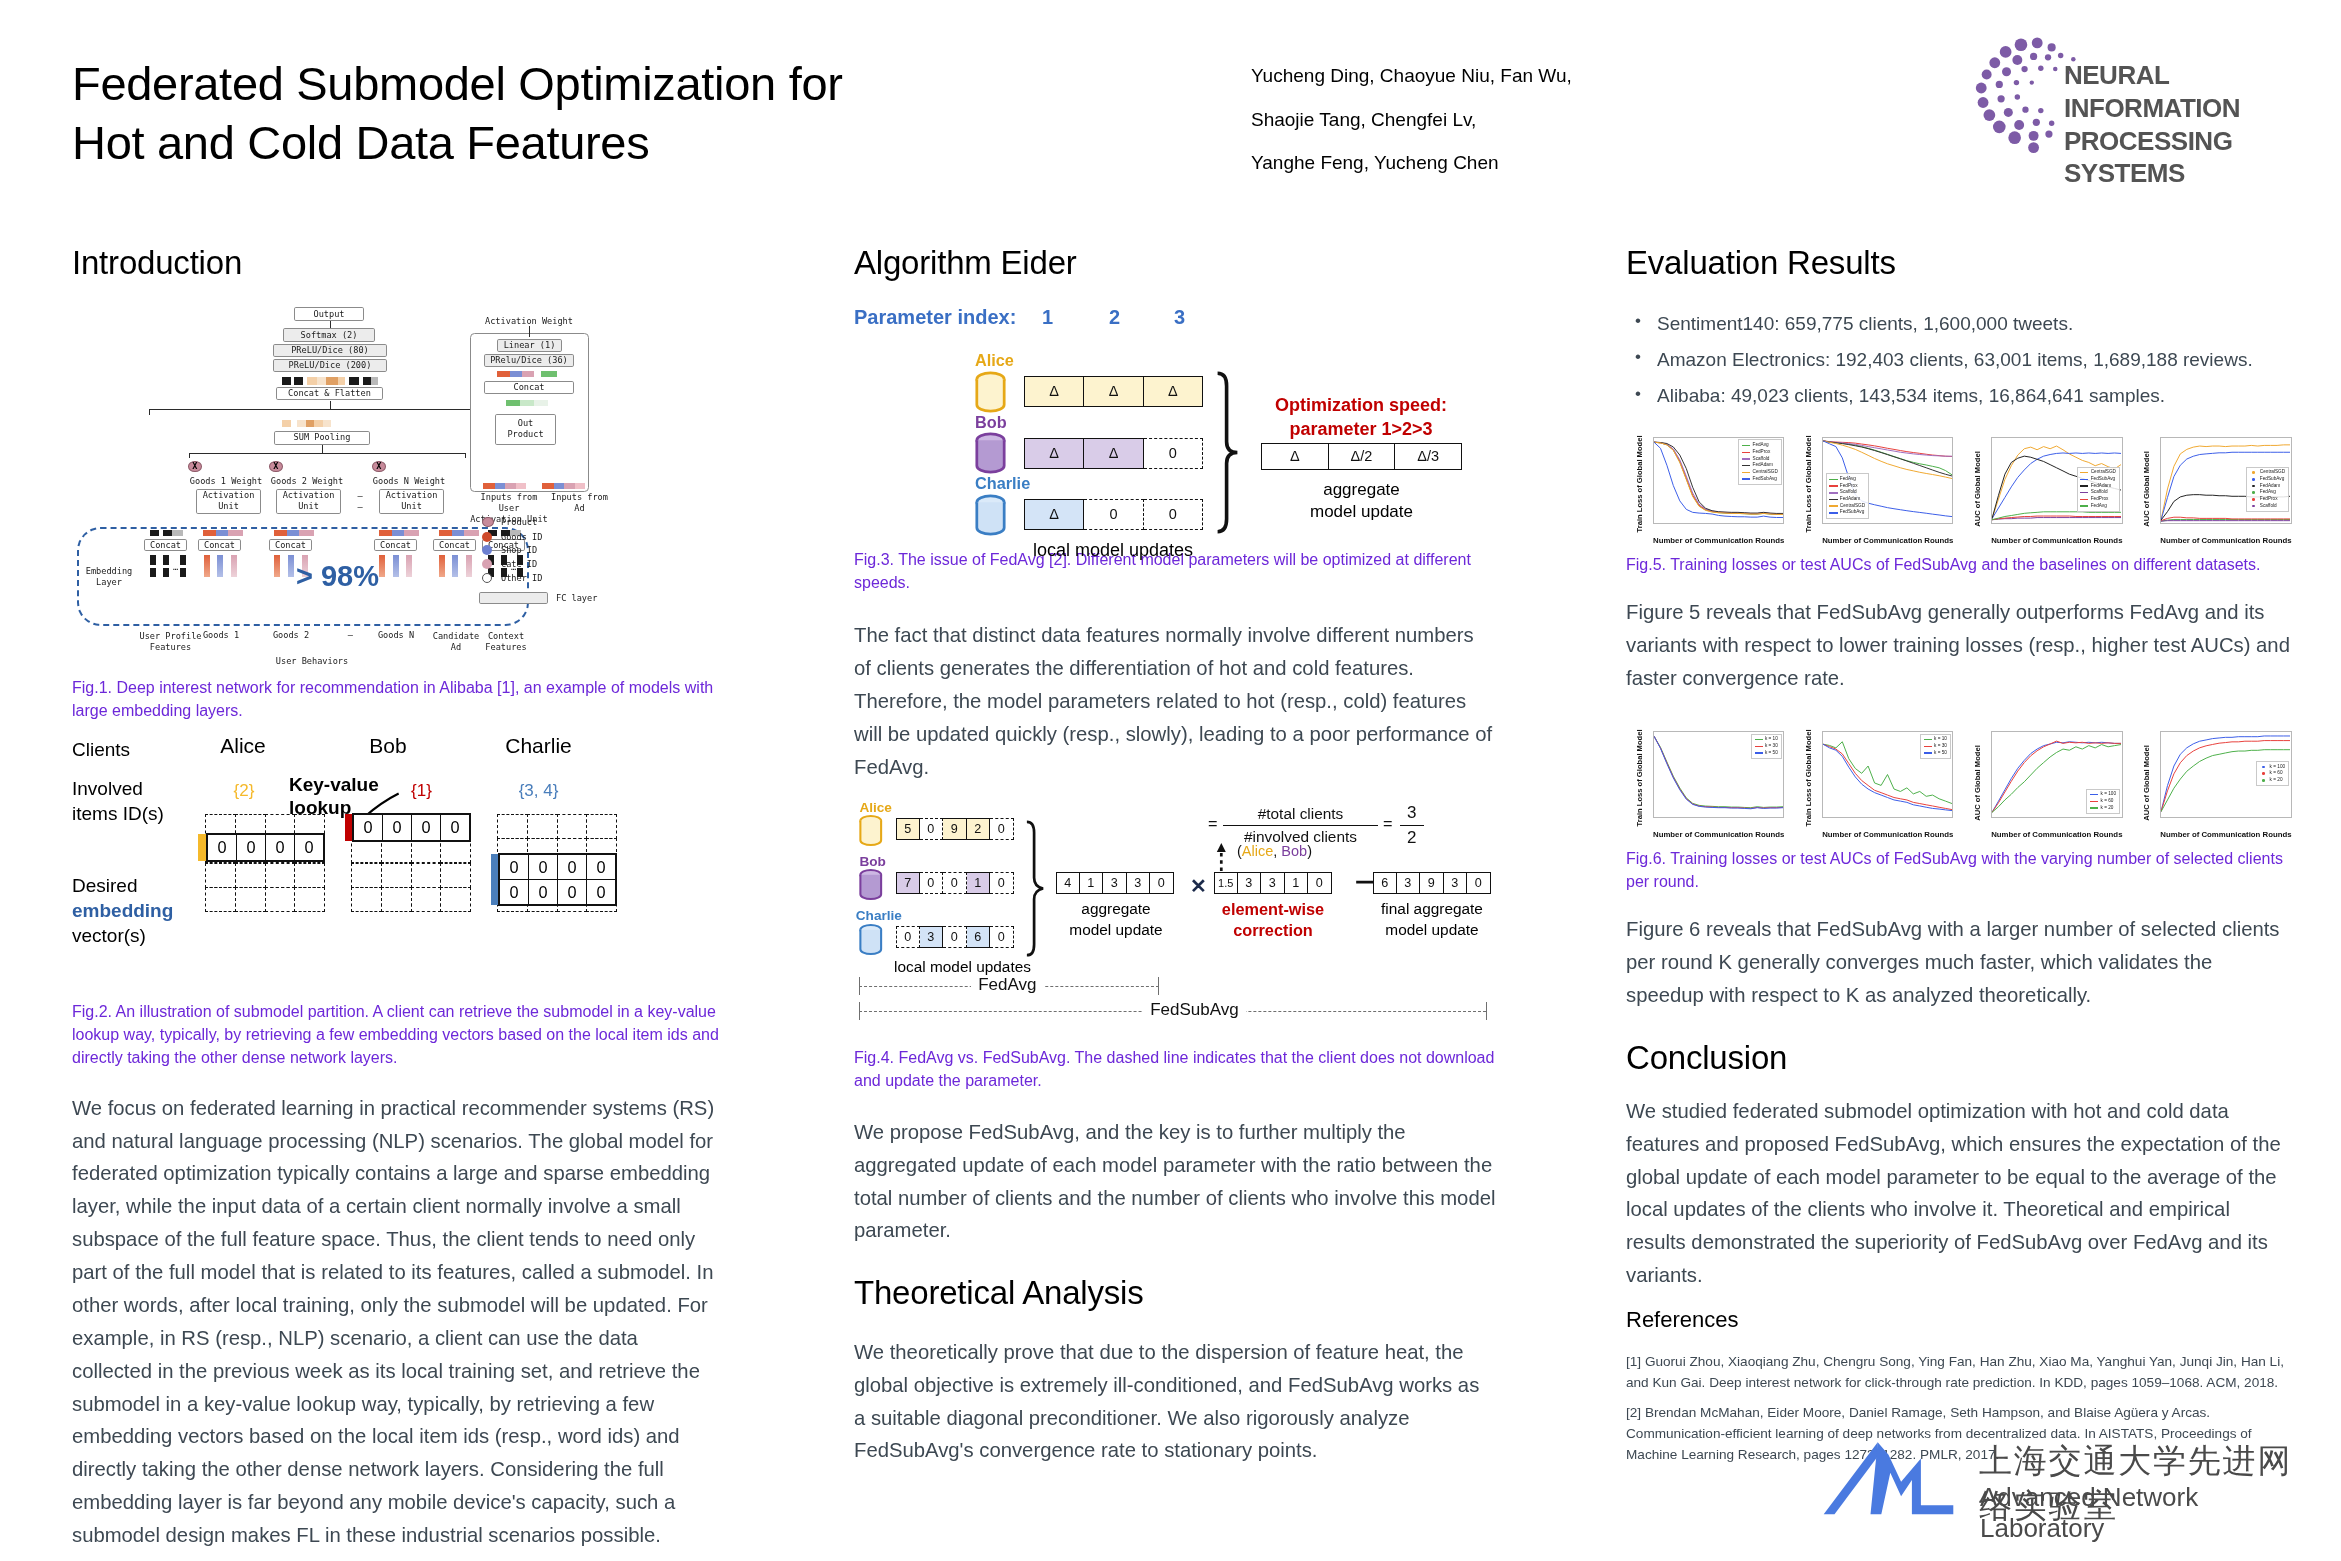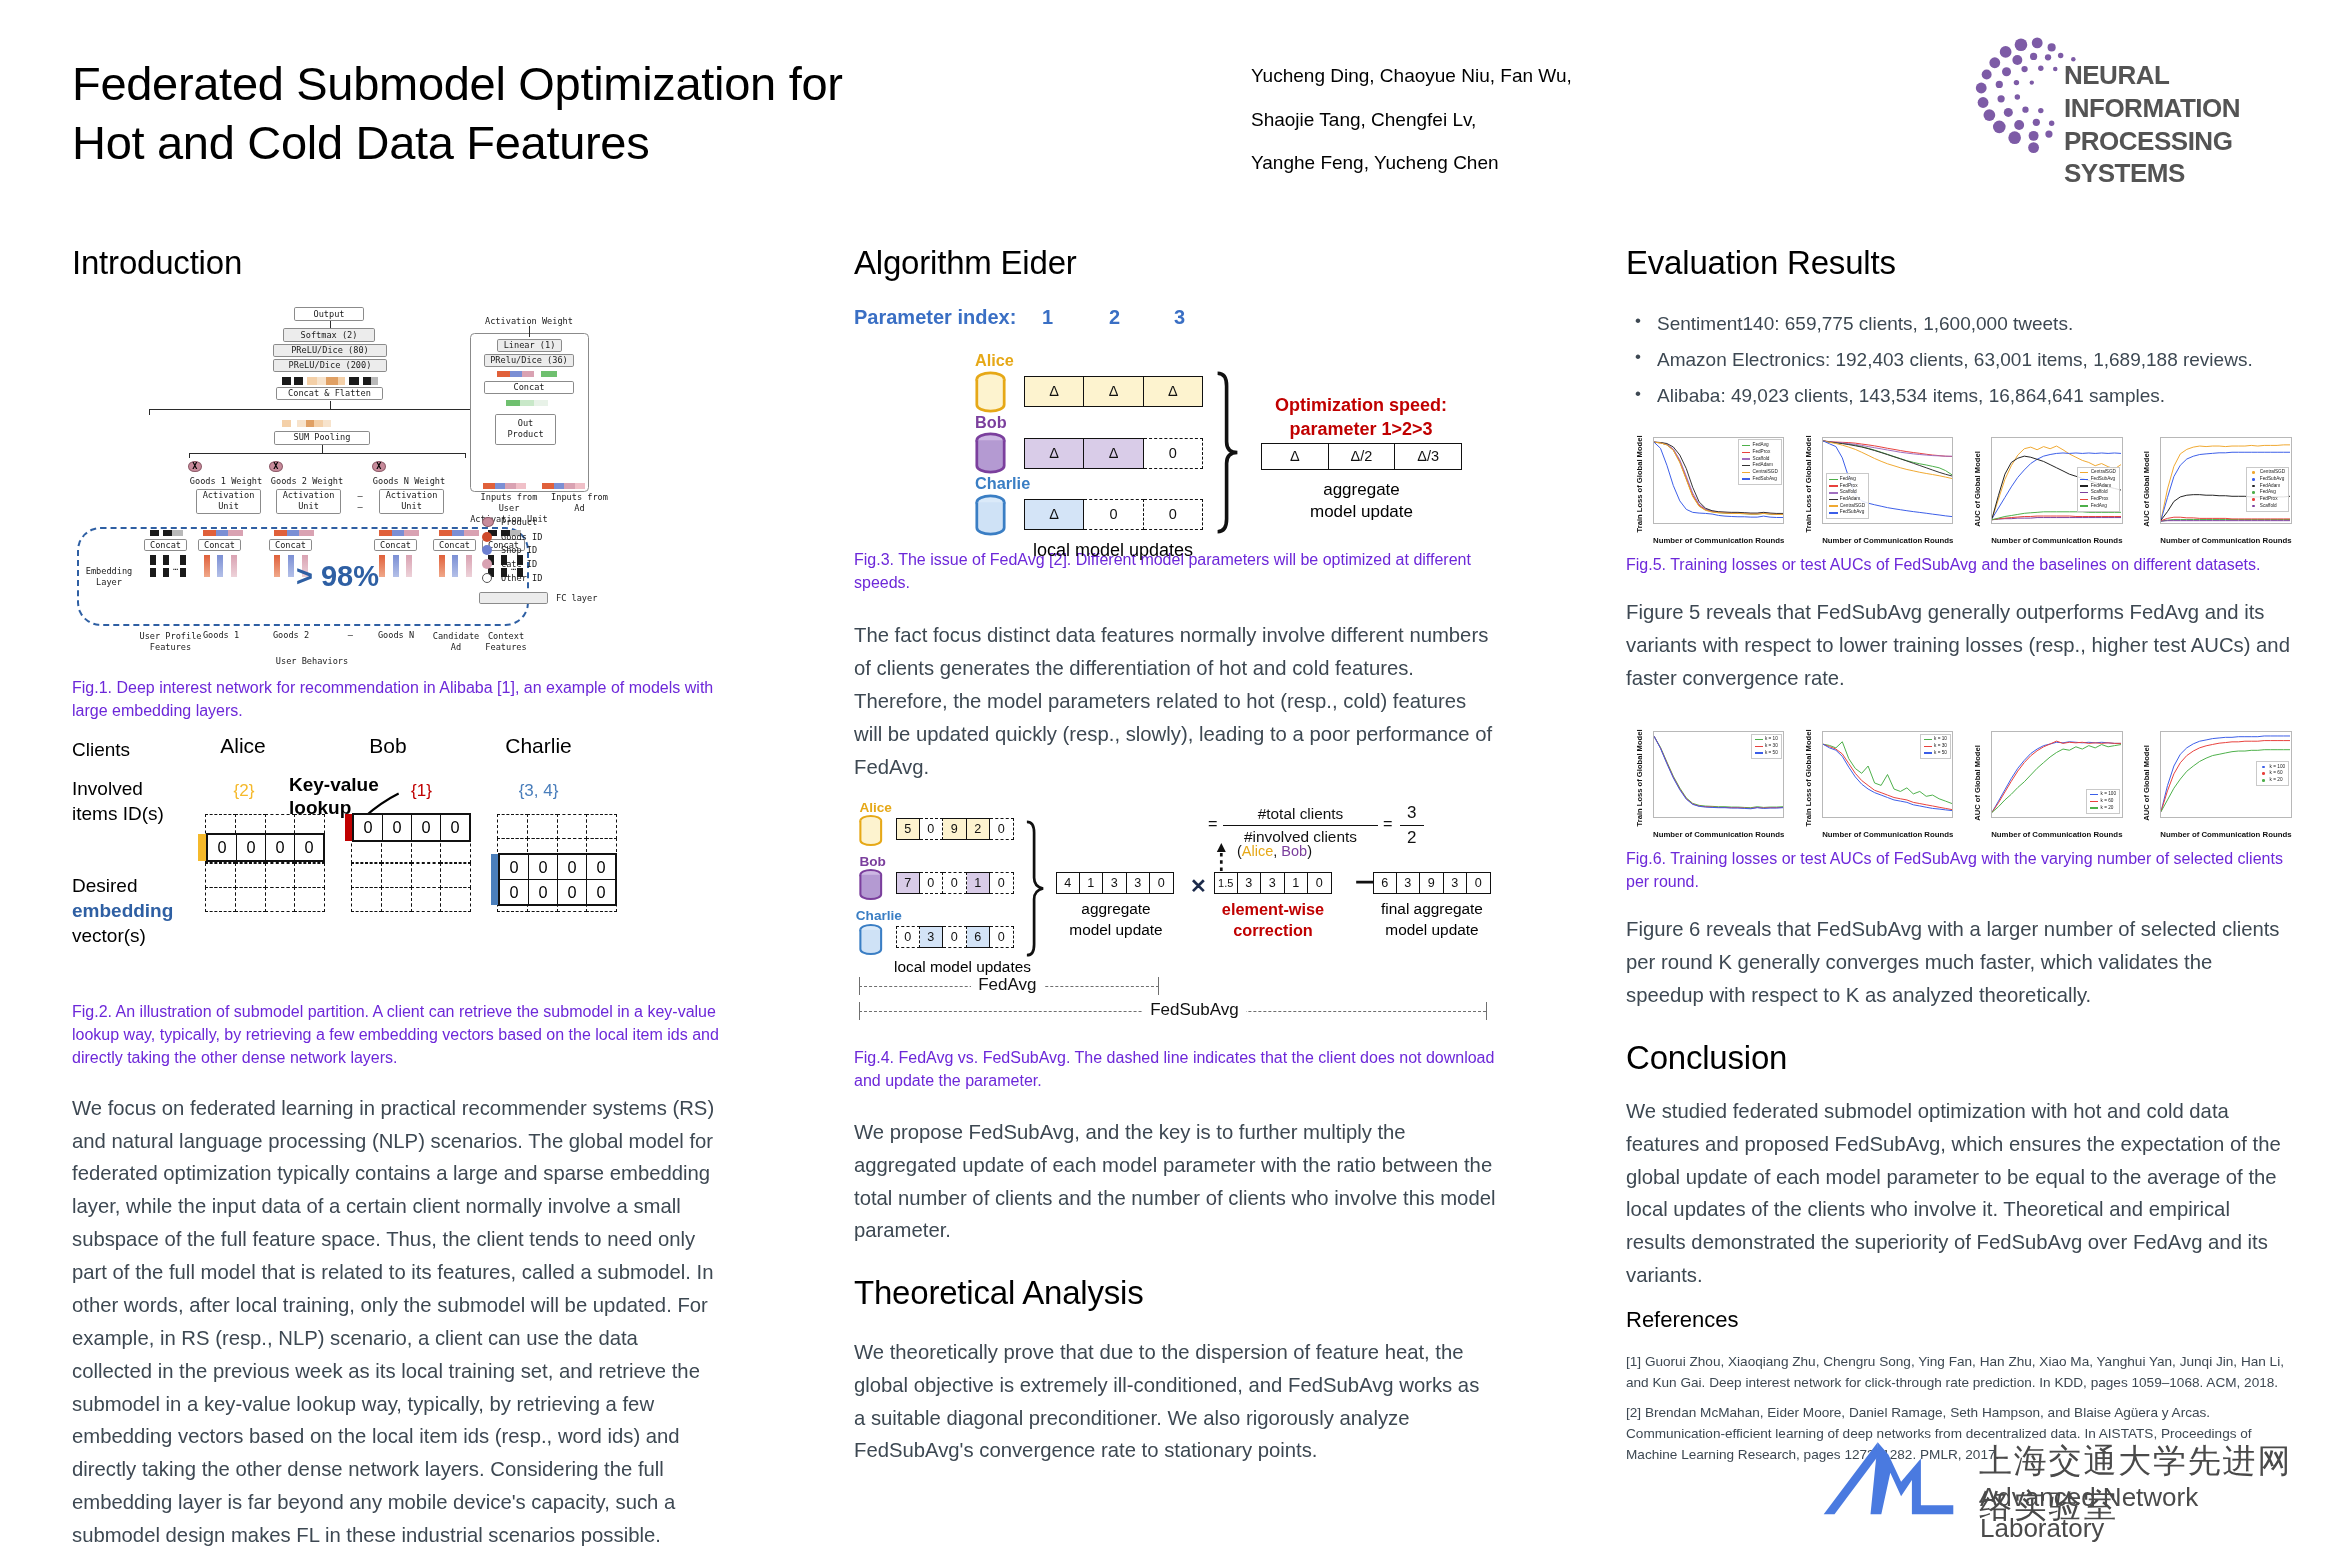--- a/index.html
+++ b/index.html
@@ -536,21 +536,21 @@
       <div class="urow" style="left:407px;top:137px;width:201px;height:27px;">
         <span style="flex:1;border:1.8px solid #111;background:#fff;">Δ</span>
         <span style="flex:1;border:1.8px solid #111;border-left:0;background:#fff;">Δ/2</span>
         <span style="flex:1;border:1.8px solid #111;border-left:0;background:#fff;">Δ/3</span>
       </div>
       <div class="aggr-lab" style="left:407px;top:173px;width:201px;line-height:1.35;">aggregate<br>model update</div>
     </div>
 
     <p class="caption" style="margin-top:7.2px;">Fig.3. The issue of FedAvg [2]. Different model parameters will be optimized at different speeds.</p>
 
-    <p class="body" style="margin-top:25px;">The fact focus distinct data features normally involve different numbers of clients generates the differentiation of hot and cold features. Therefore, the model parameters related to hot (resp., cold) features will be updated quickly (resp., slowly), leading to a poor performance of FedAvg.</p>
+    <p class="body" style="margin-top:25px;">The fact that distinct data features normally involve different numbers of clients generates the differentiation of hot and cold features. Therefore, the model parameters related to hot (resp., cold) features will be updated quickly (resp., slowly), leading to a poor performance of FedAvg.</p>
 
     <div class="fig4">
 
       <div class="cname" style="left:5.4px;top:1.8px;color:#e6a817;font-size:13.6px;">Alice</div>
       <svg style="position:absolute;left:5.4px;top:16.3px;width:23.5px;height:33px;" viewBox="0 0 34 46">
         <ellipse cx="17" cy="9" rx="15" ry="7" fill="#fdf3cf" stroke="#e6a817" stroke-width="3"></ellipse>
         <path d="M2 9 V37 A15 7 0 0 0 32 37 V9" fill="#fdf3cf" stroke="#e6a817" stroke-width="3"></path>
       </svg>
       <div class="minirow" style="left:42px;top:20px;">
         <span style="border:1.8px solid #111;background:#fdf3cf;">5</span>

